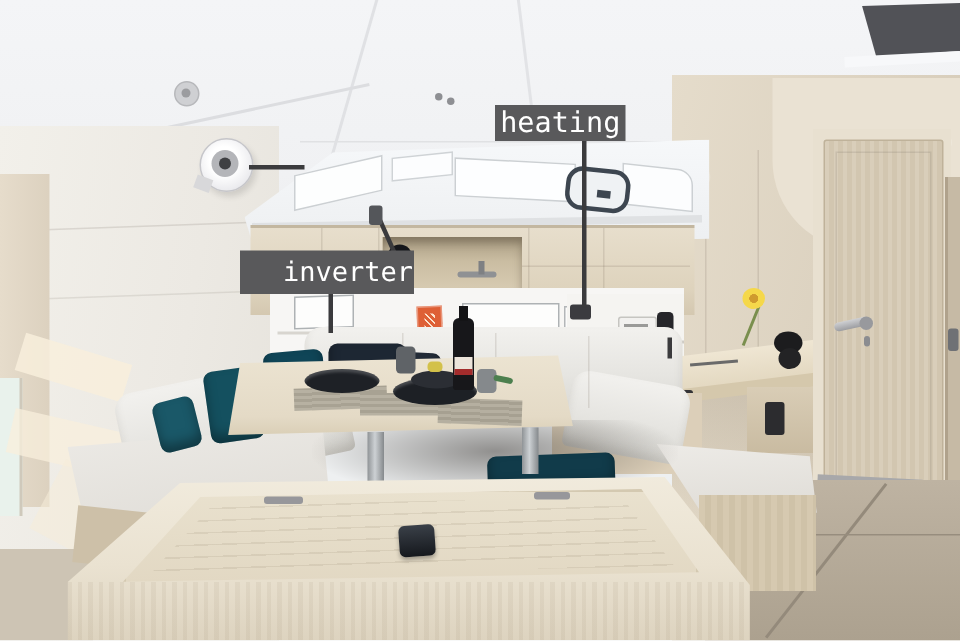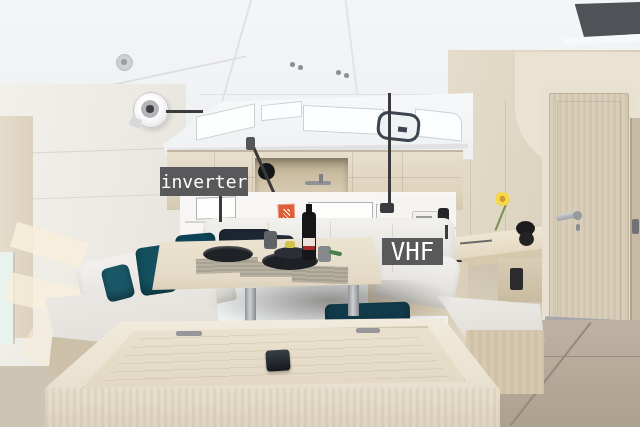--- a/index.html
+++ b/index.html
@@ -232,16 +232,16 @@
                 background:linear-gradient(180deg,#3a4048,#15181d);box-shadow:0 2px 3px rgba(0,0,0,.3);"></div>
     <div class="abs" style="left:5px;top:72px;width:455px;height:39px;opacity:.5;
                 background:repeating-linear-gradient(90deg,rgba(120,100,70,.15) 0 3px,transparent 3px 7px);"></div>
   </div>
 
   <div class="line" style="left:166px;top:110px;width:37px;height:3px;"></div>
   <div class="line" style="left:388px;top:93px;width:3px;height:112px;"></div>
   <div class="line" style="left:219px;top:195px;width:3px;height:27px;"></div>
   <div class="line" style="left:445px;top:225px;width:3px;height:14px;"></div>
 
-  <div class="label" style="left:160px;top:167px;width:88px;height:29px;font-size:18px;">inverter</div>
-  <div class="label" style="left:382px;top:238px;width:61px;height:27px;font-size:24px;">VHF</div>
+  <div class="label" style="left:330px;top:70px;width:87px;height:24px;font-size:19px;">heating</div>
+  <div class="label" style="left:160px;top:167px;width:88px;height:29px;font-size:18px;padding-left:28px;">inverter</div>
 
 </div>
 
 </body></html>

